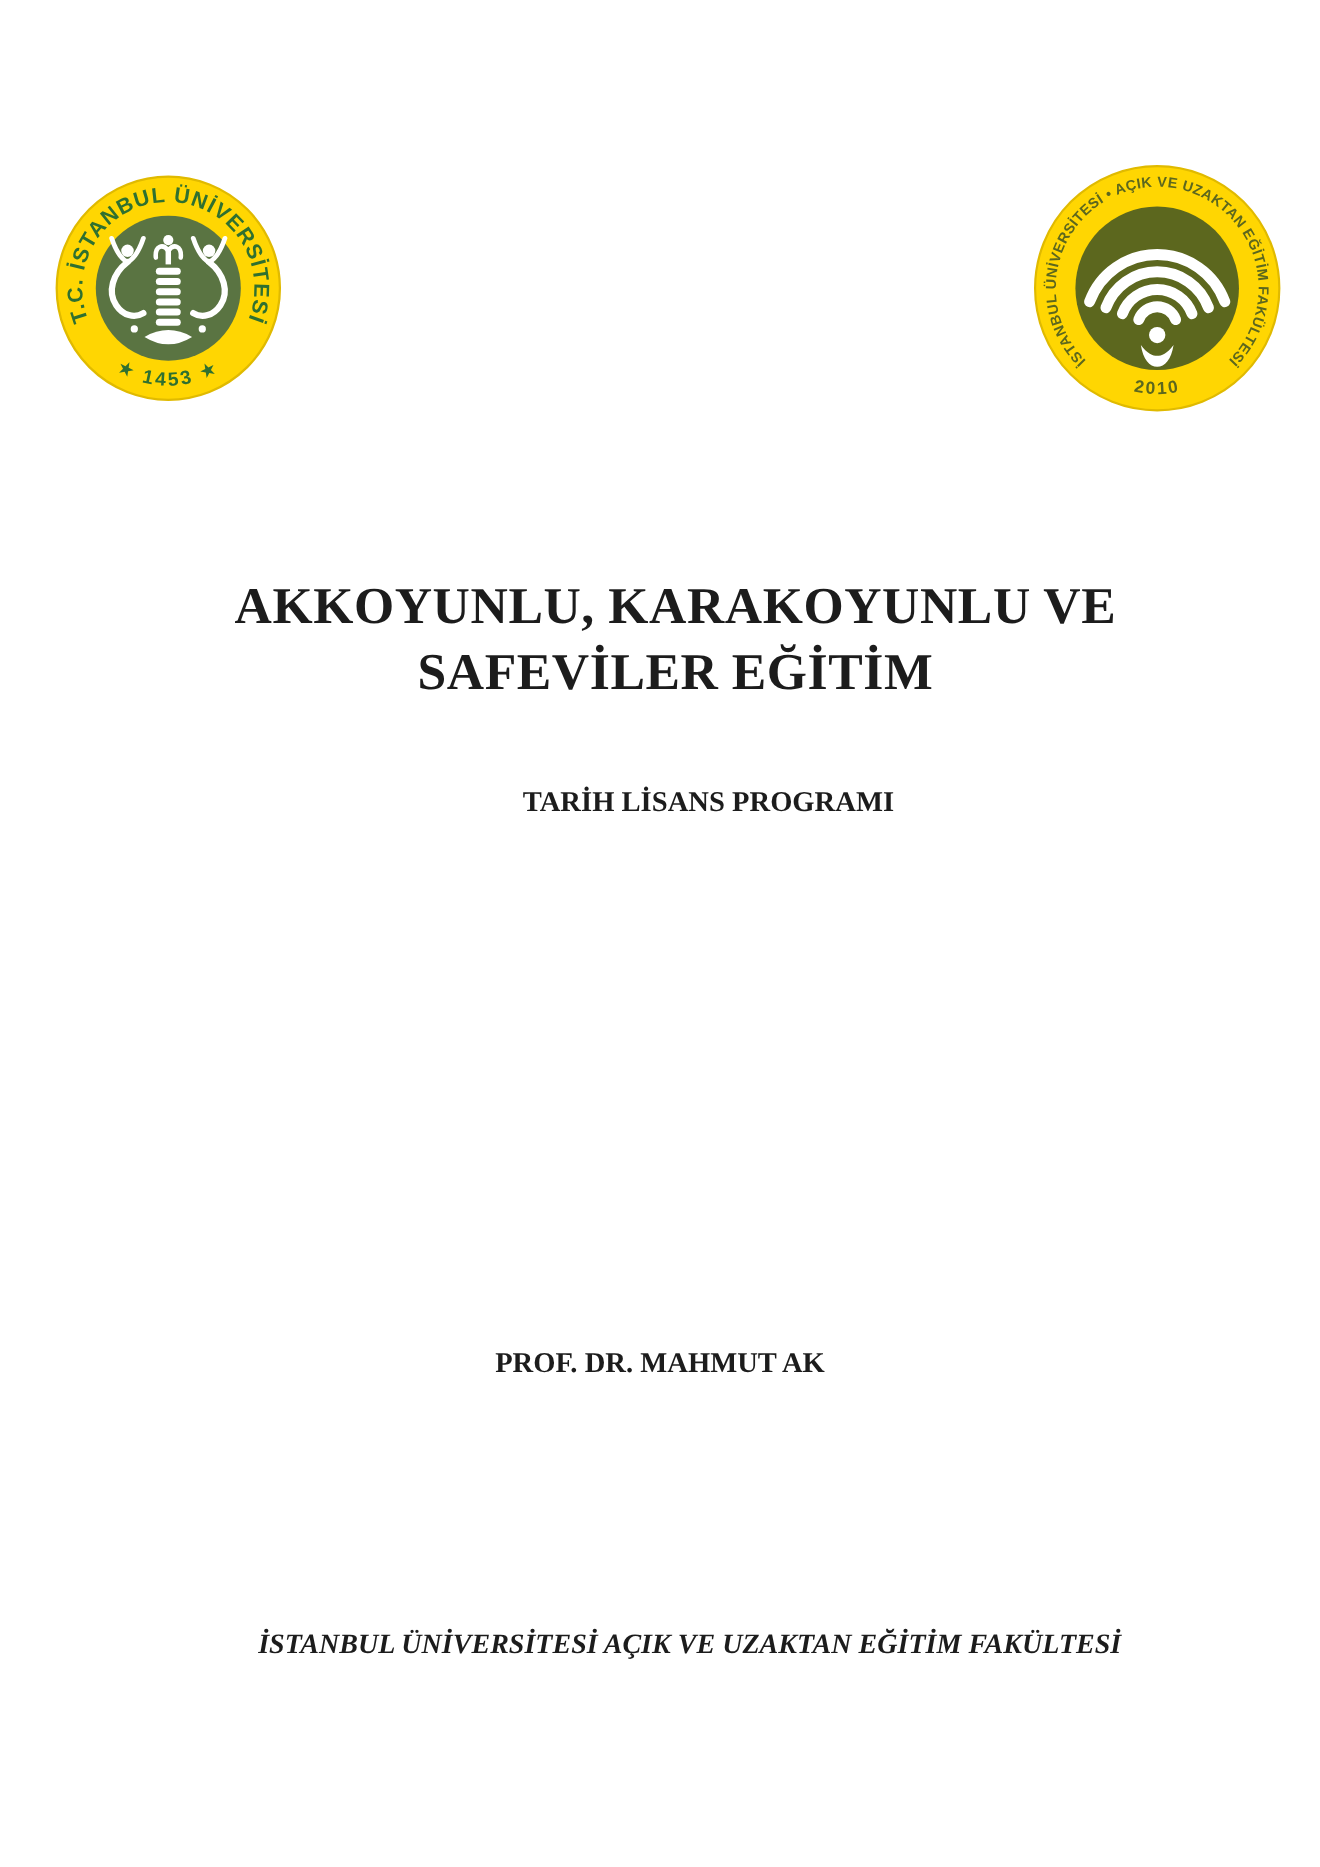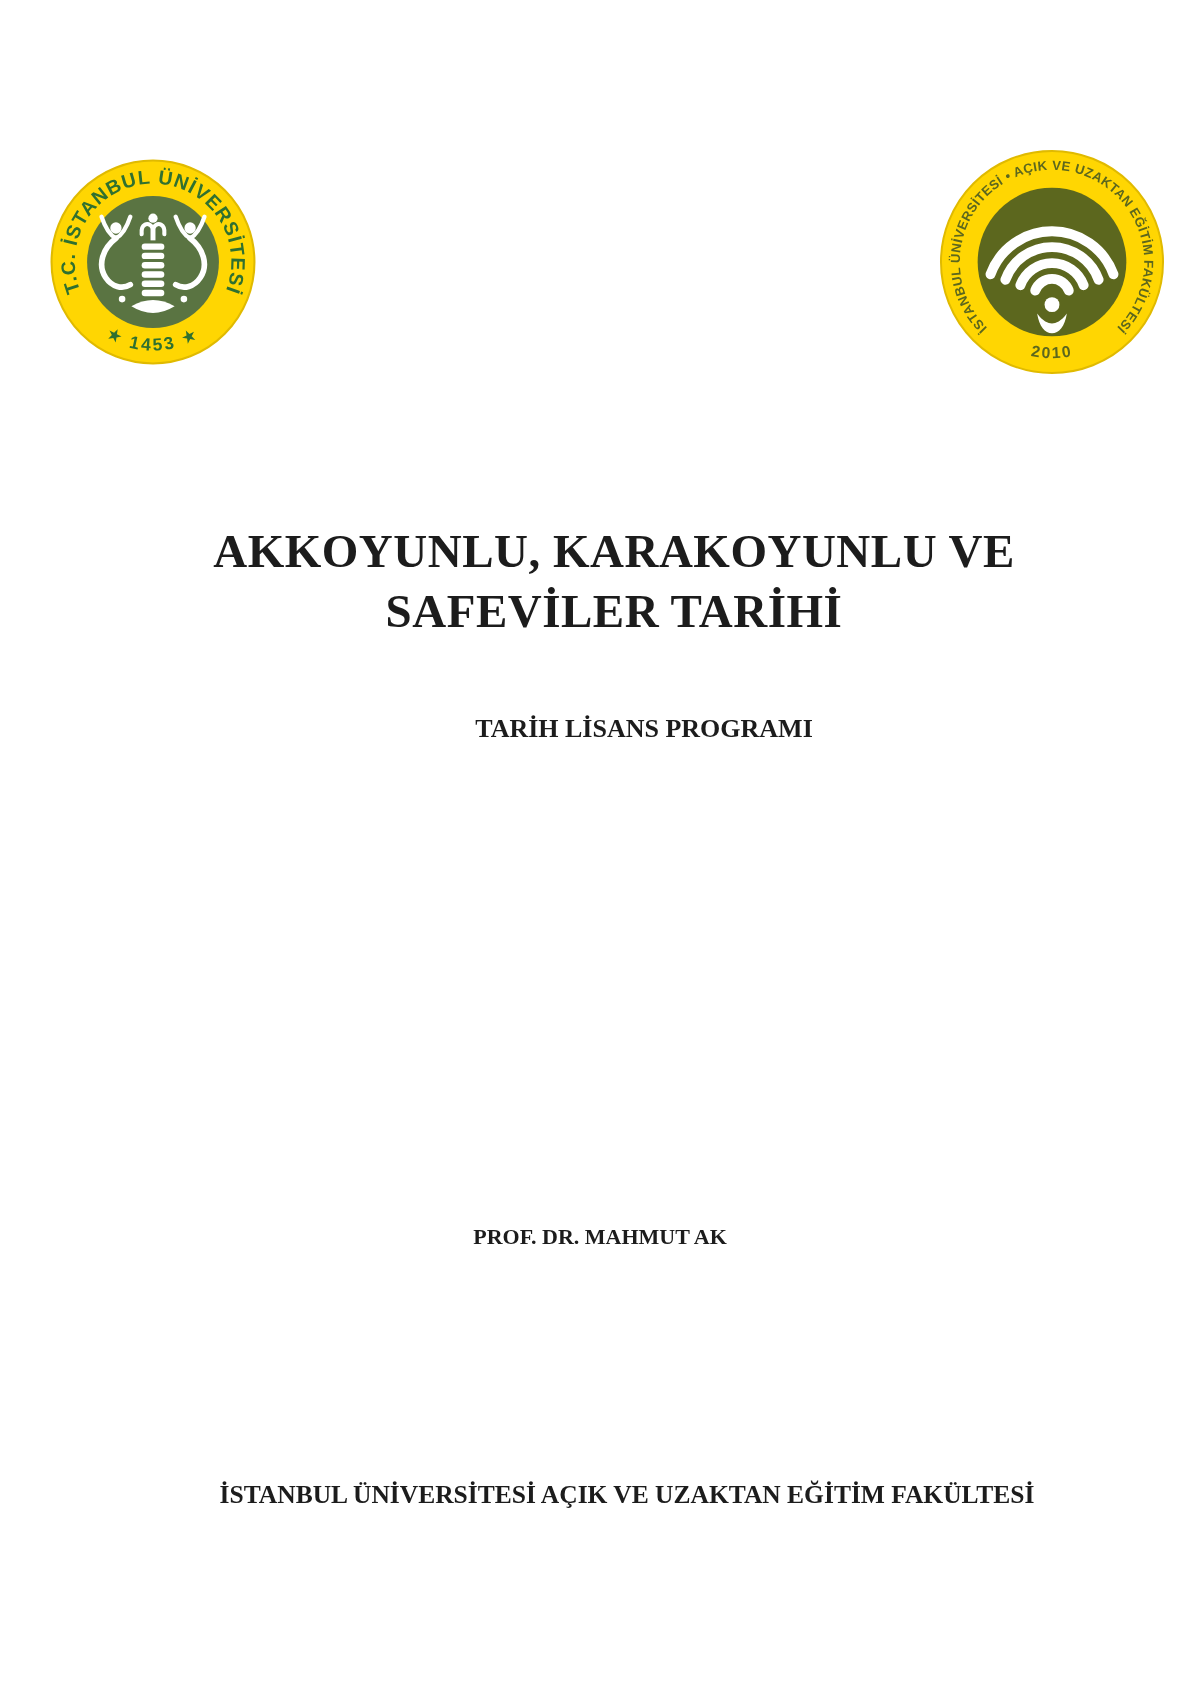--- a/index.html
+++ b/index.html
@@ -34,27 +34,27 @@
     font-weight:bold; font-size:47px; line-height:60px;
     letter-spacing:0.5px;
   }
   .subtitle {
     position:absolute; top:714px; left:0; width:100%;
     text-align:center; font-weight:bold; font-size:26px;
     padding-left:88px; box-sizing:border-box;
   }
   .author {
     position:absolute; top:1224px; left:0; width:100%;
-    text-align:center; font-weight:bold; font-size:22px;
+    text-align:center; font-weight:bold; font-size:26px;
     box-sizing:border-box;
   }
   .faculty {
     position:absolute; top:1480px; left:0; width:100%;
     text-align:center; font-weight:bold; font-size:25.5px;
-    padding-left:54px; box-sizing:border-box;
+    padding-left:54px; box-sizing:border-box;font-style:italic;
   }
 </style>
 </head>
 <body>
 
 <div class="page">
 
   <svg class="logo logo-left" viewBox="0 0 200 200" xmlns="http://www.w3.org/2000/svg">
     <circle cx="100" cy="100" r="98.5" fill="#FFD602" stroke="#E0BA00" stroke-width="2"></circle>
     <circle cx="100" cy="100" r="64" fill="#5A7442"></circle>
@@ -120,21 +120,21 @@
 
     <g fill="#ffffff">
       <circle cx="115" cy="158" r="7.5"></circle>
       <path d="M 100 167 C 102 180 108 187 115 187 C 122 187 128 180 130 167
                C 124 175 119 177 115 177 C 111 177 106 175 100 167 Z"></path>
     </g>
   </svg>
 
   <h1 class="title" style="margin:0;">
     <span>AKKOYUNLU, KARAKOYUNLU VE</span><br>
-    <span>SAFEVİLER TARİHİ</span>
+    <span>SAFEVİLER EĞİTİM</span>
   </h1>
 
   <div class="subtitle">TARİH LİSANS PROGRAMI</div>
 
   <div class="author">PROF. DR. MAHMUT AK</div>
 
   <div class="faculty">İSTANBUL ÜNİVERSİTESİ AÇIK VE UZAKTAN EĞİTİM FAKÜLTESİ</div>
 
 </div>
 

